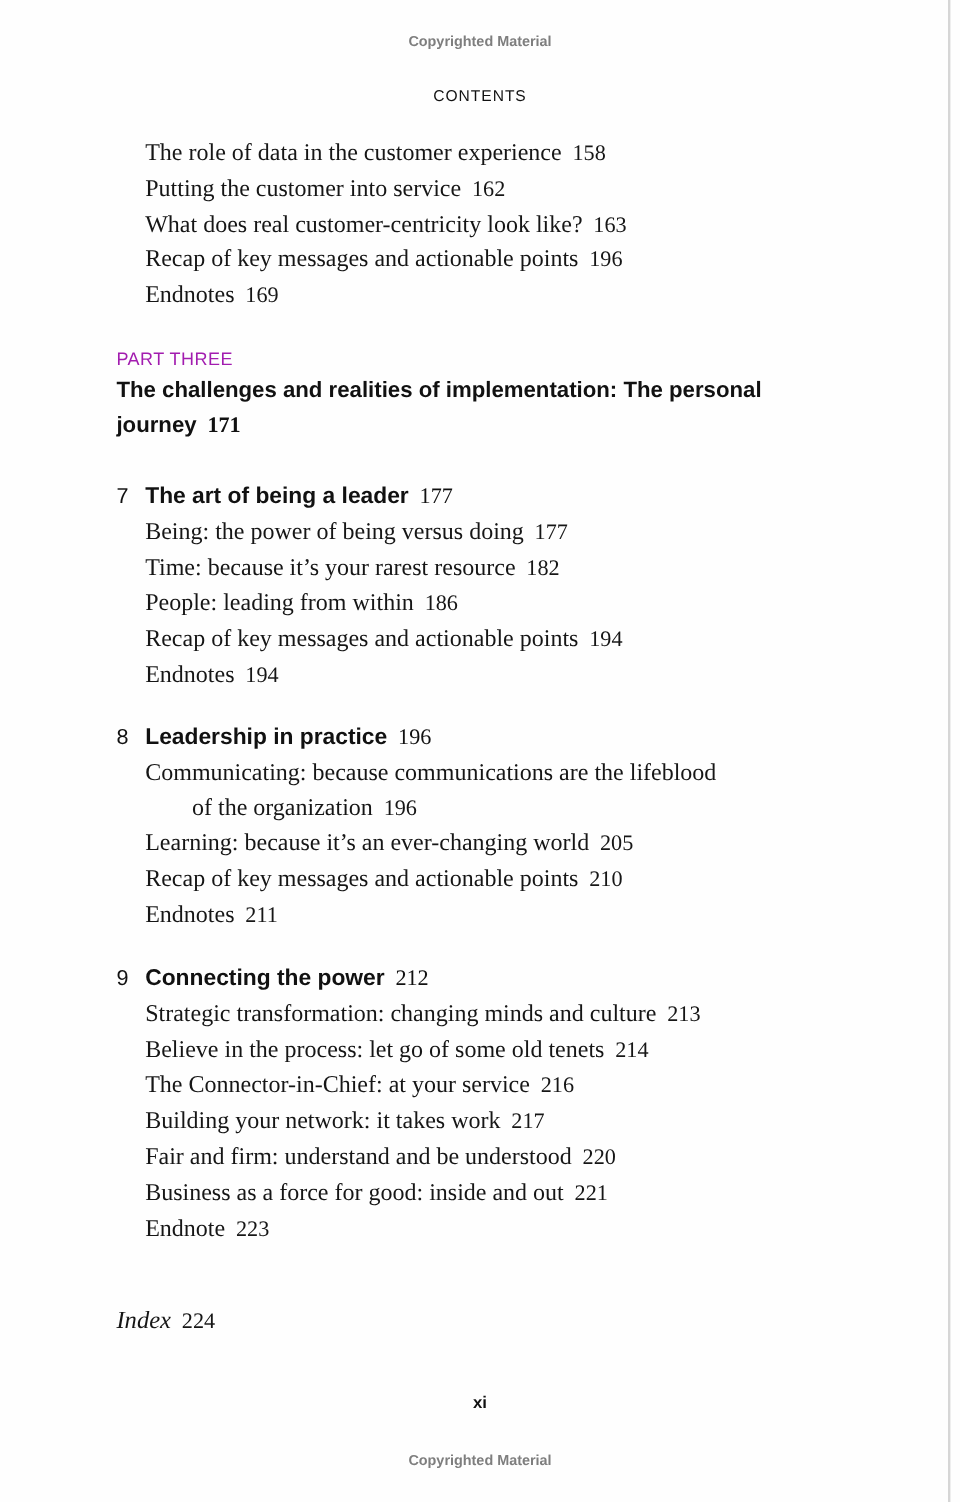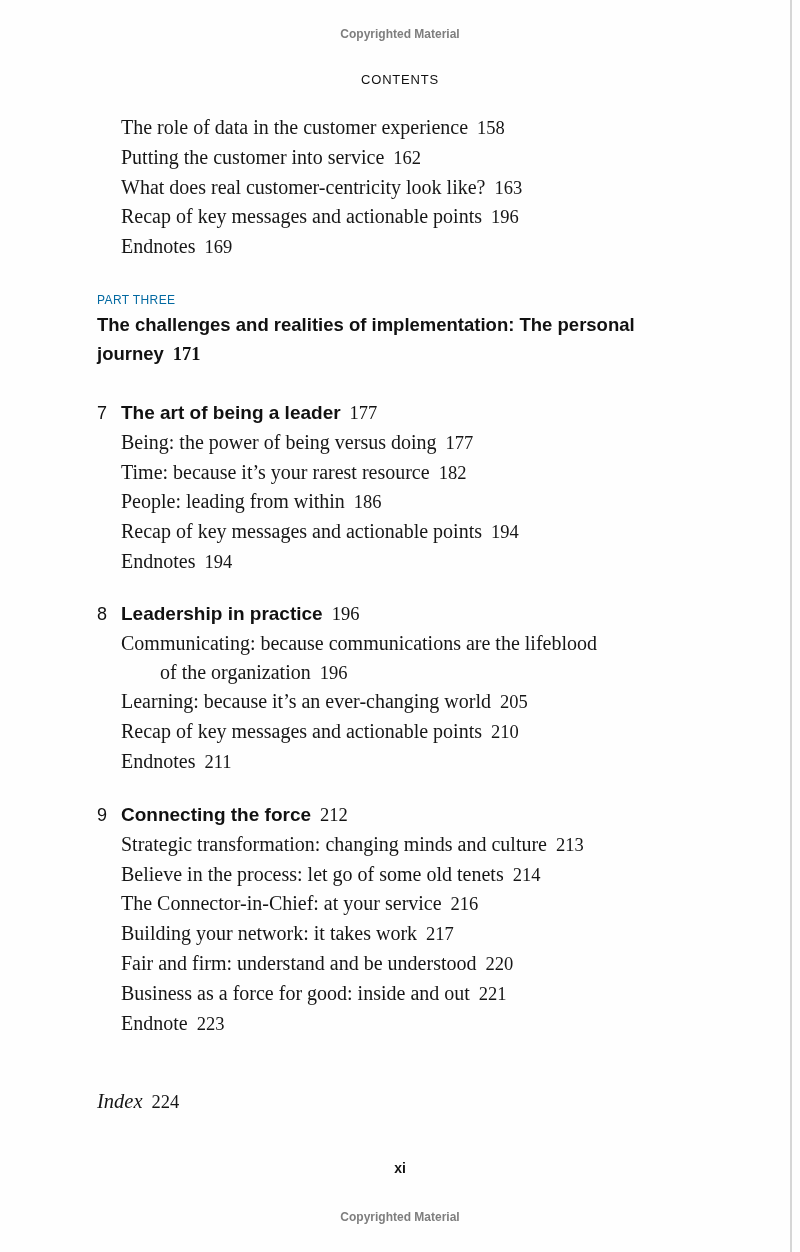--- a/index.html
+++ b/index.html
@@ -68,24 +68,24 @@
     text-align: center;
   }
 
   
   .block-leading { top: 113px; left: 121px; }
 
   
   .block-part { top: 289px; left: 97px; }
   .part-label {
     font-family: "Liberation Sans", sans-serif;
-    font-size: 12px;
+    font-size: 15px;
     letter-spacing: 0.4px;
     line-height: 22px;
-    color: #0369a1;
+    color: #a21caf;
   }
   .part-title {
     font-family: "Liberation Sans", sans-serif;
     font-weight: 600;
     font-size: 18.5px;
     line-height: 28.5px;
     width: 560px;
     color: #111;
   }
 
@@ -156,21 +156,21 @@
     <p class="chapter-heading"><span class="chnum">8</span><span>Leadership in practice</span><span class="pg">196</span></p>
     <div class="entries chapter-entries">
       <p class="entry"><span>Communicating: because communications are the lifeblood of the organization</span><span class="pg">196</span></p>
       <p class="entry"><span>Learning: because it’s an ever-changing world</span><span class="pg">205</span></p>
       <p class="entry"><span>Recap of key messages and actionable points</span><span class="pg">210</span></p>
       <p class="entry"><span>Endnotes</span><span class="pg">211</span></p>
     </div>
   </div>
 
   <div class="block block-ch9">
-    <p class="chapter-heading"><span class="chnum">9</span><span>Connecting the force</span><span class="pg">212</span></p>
+    <p class="chapter-heading"><span class="chnum">9</span><span>Connecting the power</span><span class="pg">212</span></p>
     <div class="entries chapter-entries">
       <p class="entry"><span>Strategic transformation: changing minds and culture</span><span class="pg">213</span></p>
       <p class="entry"><span>Believe in the process: let go of some old tenets</span><span class="pg">214</span></p>
       <p class="entry"><span>The Connector-in-Chief: at your service</span><span class="pg">216</span></p>
       <p class="entry"><span>Building your network: it takes work</span><span class="pg">217</span></p>
       <p class="entry"><span>Fair and firm: understand and be understood</span><span class="pg">220</span></p>
       <p class="entry"><span>Business as a force for good: inside and out</span><span class="pg">221</span></p>
       <p class="entry"><span>Endnote</span><span class="pg">223</span></p>
     </div>
   </div>

